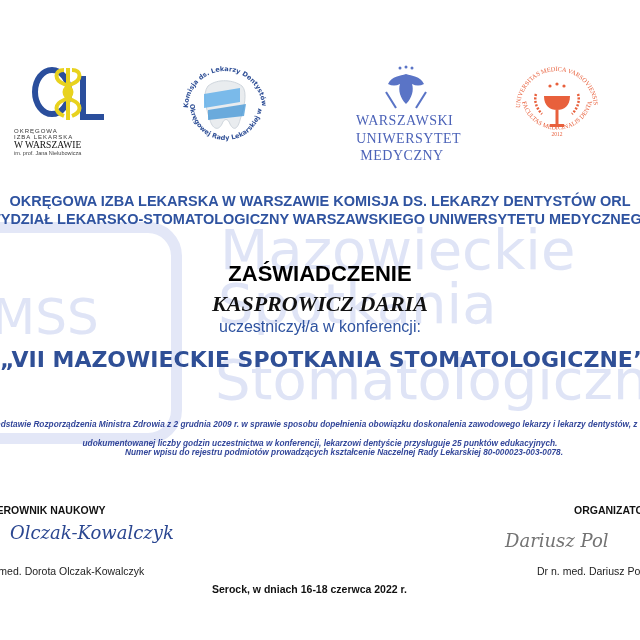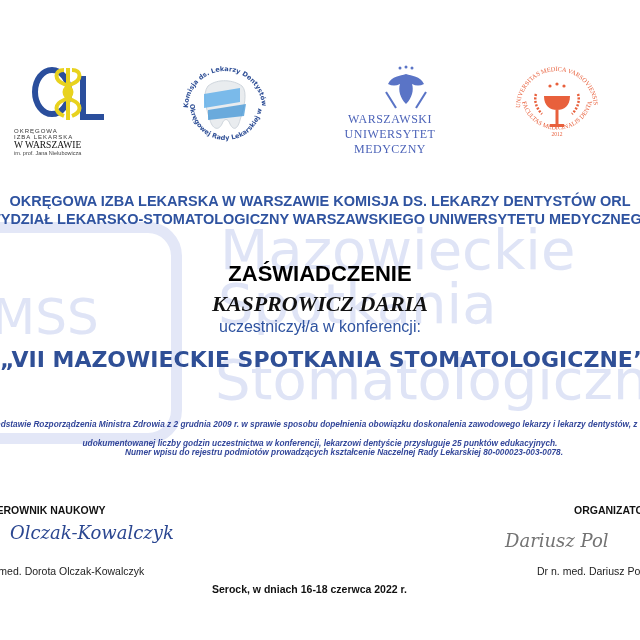--- a/index.html
+++ b/index.html
@@ -64,21 +64,21 @@
 <div class="abs" style="left:378px;top:64px;width:56px;height:48px;">
   <svg width="56" height="48" viewBox="0 0 56 48">
     <circle cx="22" cy="4" r="1.5" fill="#5a74c6"></circle>
       <circle cx="28" cy="3" r="1.5" fill="#5a74c6"></circle>
       <circle cx="34" cy="4" r="1.5" fill="#5a74c6"></circle>
     <path d="M28 10 C22 12 14 12 10 20 C14 22 18 22 22 20 C20 26 22 34 28 40 C34 34 36 26 34 20 C38 22 42 22 46 20 C42 12 34 12 28 10Z" fill="#5a74c6"></path>
     <line x1="8" y1="28" x2="18" y2="44" stroke="#5a74c6" stroke-width="2"></line>
     <line x1="48" y1="28" x2="38" y2="44" stroke="#5a74c6" stroke-width="2"></line>
   </svg>
 </div>
-<div class="abs logo-text" style="left:344px;top:112px;width:92px;font-size:12px;line-height:1.25;">
+<div class="abs logo-text" style="left:356px;top:112px;width:92px;font-size:14px;line-height:1.25;">
   <div>WARSZAWSKI</div>
   <div>UNIWERSYTET</div>
   <div>MEDYCZNY</div>
 </div>
 
 <div class="abs" style="left:508px;top:56px;width:98px;height:98px;">
   <svg width="98" height="98" viewBox="0 0 98 98">
     <path id="fTop" d="M12 52 A37 37 0 0 1 86 52" fill="none"></path>
     <path id="fBot" d="M14 46 A36 36 0 0 0 84 46" fill="none"></path>
     <text font-size="6.3" fill="#e8603c" font-family="Liberation Serif, serif"><textPath href="#fTop">UNIVERSITAS MEDICA VARSOVIENSIS</textPath></text>

